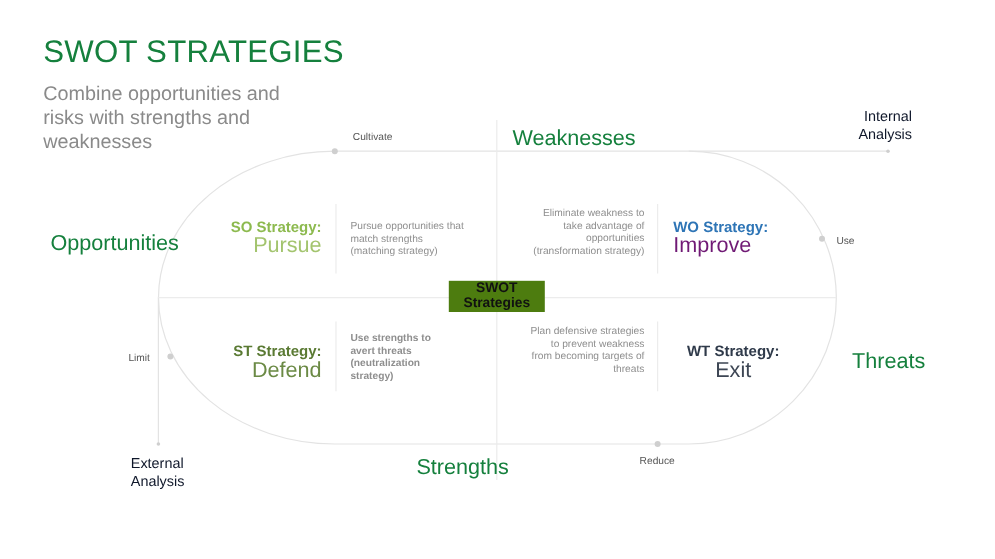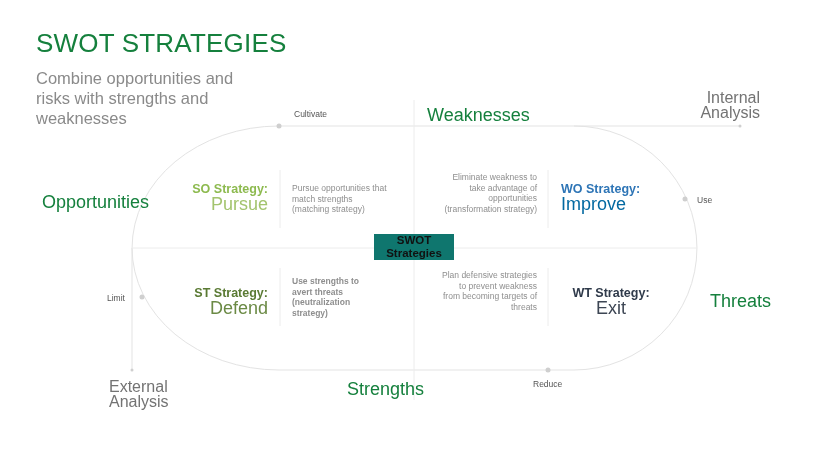--- a/index.html
+++ b/index.html
@@ -3,21 +3,21 @@
   <meta charset="utf-8">
   <style>
     html, body { margin: 0; padding: 0; background: #ffffff; }
     body { width: 829px; height: 466px; position: relative; overflow: hidden;
            font-family: "Liberation Sans", "DejaVu Sans", sans-serif; color: #333; }
     .abs { position: absolute; }
     #title { left: 36px; top: 28px; font-size: 26px; color: #15803d; letter-spacing: 0.2px; white-space: nowrap; }
     #subtitle { left: 36px; top: 68px; font-size: 16.5px; color: #8a8a8a; line-height: 20px; width: 210px; }
     svg#lines { position: absolute; left: 0; top: 0; }
     .axis-label { font-size: 18px; font-weight: normal; color: #15803d; white-space: nowrap; }
-    .analysis { font-size: 16px; color: #737373; line-height: 15px; }
+    .analysis { font-size: 12px; color: #0f172a; line-height: 15px; }
     .small { font-size: 8.5px; color: #555; white-space: nowrap; }
     .strat-head { font-size: 12.5px; font-weight: bold; line-height: 15px; white-space: nowrap; }
     .strat-sub { font-size: 18px; line-height: 15px; white-space: nowrap; }
     .desc { font-size: 8.5px; color: #8e8e8e; line-height: 10.5px; }
     .right { text-align: right; }
     .center-label { font-size: 11.5px; font-weight: bold; color: #111; text-align: center; line-height: 13px; }
   </style>
 </head>
 <body>
 
@@ -54,35 +54,35 @@
 <div class="abs axis-label" style="left:427px; top:105px;">Weaknesses</div>
 <div class="abs axis-label" style="left:347px; top:379px;">Strengths</div>
 <div class="abs axis-label" style="left:42px; top:192px;">Opportunities</div>
 <div class="abs axis-label" style="left:710px; top:291px;">Threats</div>
 
 <div class="abs small" style="left:261px; top:109px;margin-left:33px;">Cultivate</div>
 <div class="abs small" style="left:697px; top:195px;">Use</div>
 <div class="abs small" style="left:107px; top:293px;">Limit</div>
 <div class="abs small" style="left:533px; top:379px;">Reduce</div>
 
-<div class="abs center-label" style="left:374px; top:234px; width:80px; background:#0f766e;">
+<div class="abs center-label" style="left:374px; top:234px; width:80px; background:#4d7c0f;">
   <div>SWOT</div>
   <div>Strategies</div>
 </div>
 
 <div class="abs right" style="left:180px; top:182px; width:88px;">
   <div class="strat-head" style="color:#8dba4f;">SO Strategy:</div>
   <div class="strat-sub" style="color:#a3c46e;">Pursue</div>
 </div>
 <div class="abs desc" style="left:292px; top:183px; width:98px;">Pursue opportunities that match strengths (matching strategy)</div>
 
 <div class="abs desc right" style="left:440px; top:172px; width:97px;">Eliminate weakness to take advantage of opportunities (transformation strategy)</div>
 <div class="abs" style="left:561px; top:182px; width:100px;">
   <div class="strat-head" style="color:#2e75b6;">WO Strategy:</div>
-  <div class="strat-sub" style="color:#0369a1;">Improve</div>
+  <div class="strat-sub" style="color:#701a75;">Improve</div>
 </div>
 
 <div class="abs right" style="left:180px; top:286px; width:88px;">
   <div class="strat-head" style="color:#5a7a33;">ST Strategy:</div>
   <div class="strat-sub" style="color:#6b8a45;">Defend</div>
 </div>
 <div class="abs desc" style="left:292px; top:276px; width:80px;font-weight:bold;">Use strengths to avert threats (neutralization strategy)</div>
 
 <div class="abs desc right" style="left:442px; top:270px; width:95px;">Plan defensive strategies to prevent weakness from becoming targets of threats</div>
 <div class="abs" style="left:561px; top:286px; width:100px;text-align:center;">

